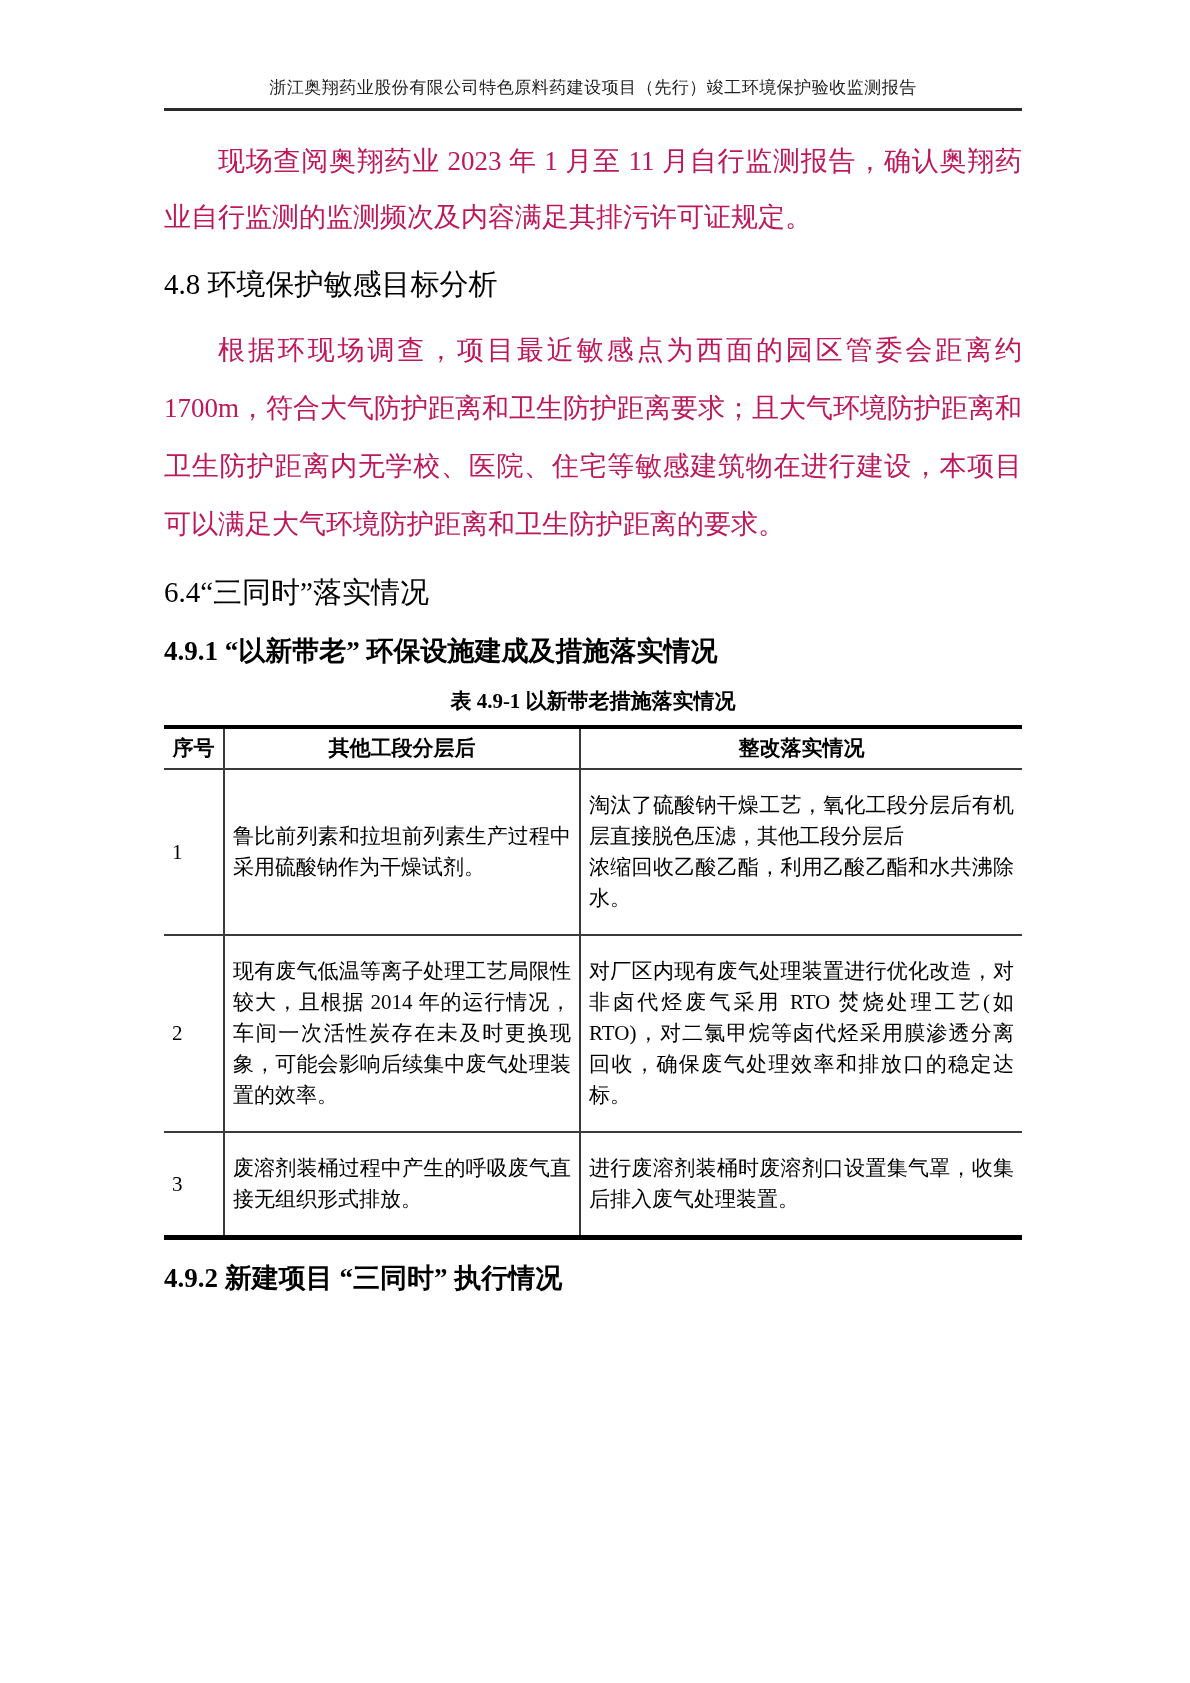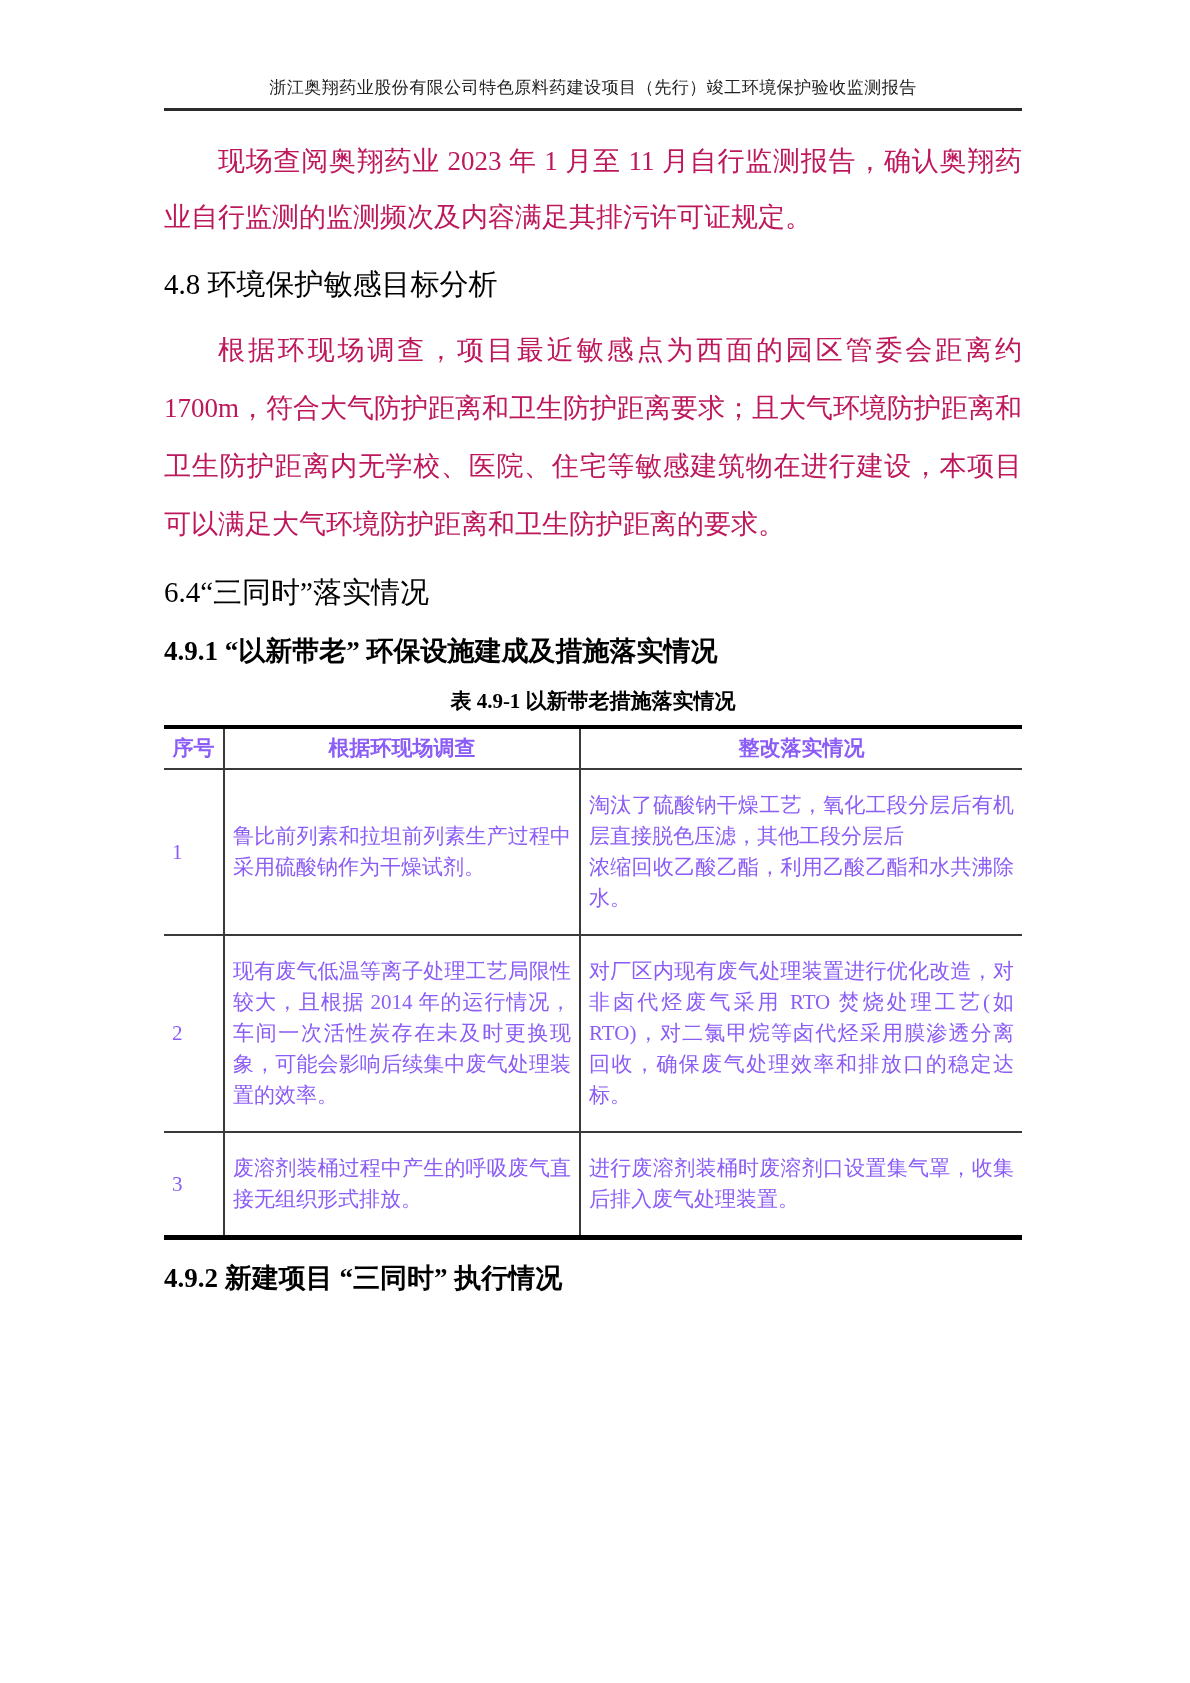--- a/index.html
+++ b/index.html
@@ -59,21 +59,21 @@
     margin:14px 0 10px 0;
     color:#000;
   }
   table.measures{
     width:100%;
     border-collapse:collapse;
     border-top:4px solid #000;
     border-bottom:5px solid #000;
     font-size:21px;
     line-height:31px;
-    color:#8b5cf6;
+    color:#000000;
   }
   table.measures th{
     font-weight:bold;
     text-align:center;
     padding:4px 6px;
     border-bottom:2px solid #3a3a3a;
     font-size:21px;
   }
   table.measures td{
     padding:20px 8px;
@@ -120,21 +120,21 @@
 
   <table class="measures">
     <colgroup>
       <col style="width:7%">
       <col style="width:41.5%">
       <col style="width:51.5%">
     </colgroup>
     <thead>
       <tr>
         <th>序号</th>
-        <th>根据环现场调查</th>
+        <th>其他工段分层后</th>
         <th>整改落实情况</th>
       </tr>
     </thead>
     <tbody>
       <tr class="data-row">
         <td class="cell-index">1</td>
         <td class="cell-problem">鲁比前列素和拉坦前列素生产过程中采用硫酸钠作为干燥试剂。</td>
         <td class="cell-action">淘汰了硫酸钠干燥工艺，氧化工段分层后有机层直接脱色压滤，其他工段分层后
 浓缩回收乙酸乙酯，利用乙酸乙酯和水共沸除水。</td>
       </tr>

